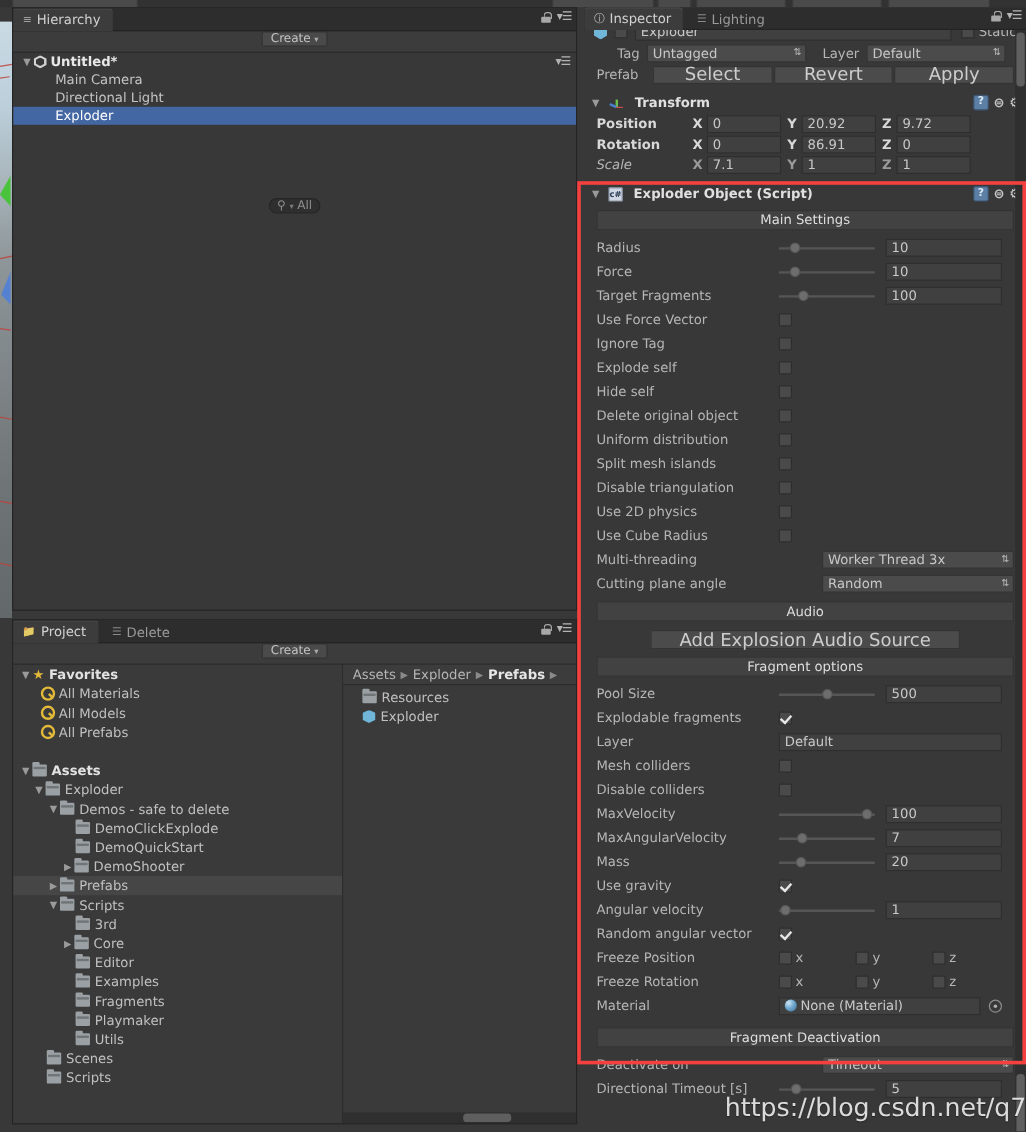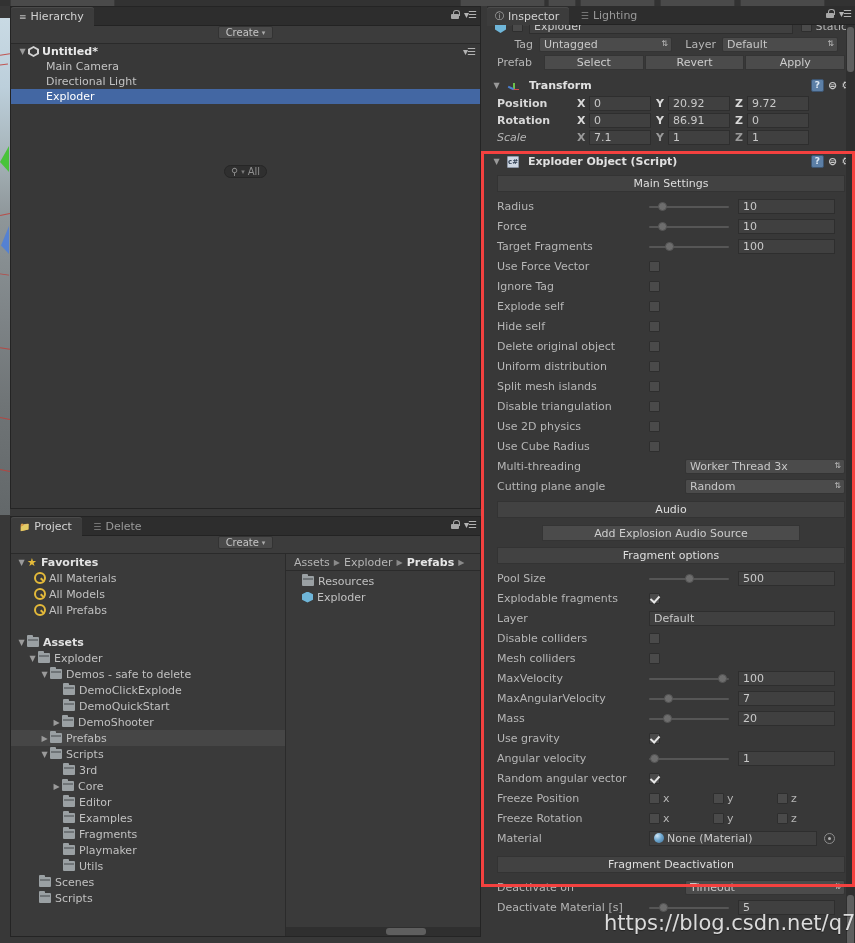--- a/index.html
+++ b/index.html
@@ -140,21 +140,21 @@
   .dropdown {
     height:15px; background:#4b4b4b; border:1px solid #343434; border-radius:2px;
     color:#c7c7c7; font-size:11px; display:flex; align-items:center;
     padding:0 4px; position:relative;margin-left:36px;
   }
   .dropdown .dd-arrow{
     position:absolute; right:3px; font-size:8px; color:#bdbdbd; line-height:1;
   }
   .btn {
     height:15px; background:#4b4b4b; border:1px solid #343434;
-    color:#cdcdcd; font-size:11px; display:flex; align-items:center;
+    color:#cdcdcd; font-size:15px; display:flex; align-items:center;
     justify-content:center;
   }
   .cbox {
     width:11px;height:11px;flex:0 0 11px;
     background:#4a4a4a;border:1px solid #2e2e2e;border-radius:1px;
     position:relative;
   }
   .cbox.on:after{
     content:"";position:absolute;left:2px;top:0px;width:4px;height:7px;
     border:solid #e6e6e6;border-width:0 2px 2px 0;transform:rotate(42deg);
@@ -716,25 +716,25 @@
           <span class="ins-label">Explodable fragments</span>
           <span class="cbox on"></span>
         </div>
 
         <div class="ins-row">
           <span class="ins-label">Layer</span>
           <span class="field" style="width:186px;">Default</span>
         </div>
 
         <div class="ins-row">
+          <span class="ins-label">Mesh colliders</span>
+          <span class="cbox"></span>
+        </div>
+        <div class="ins-row">
           <span class="ins-label">Disable colliders</span>
-          <span class="cbox"></span>
-        </div>
-        <div class="ins-row">
-          <span class="ins-label">Mesh colliders</span>
           <span class="cbox"></span>
         </div>
 
         <div class="ins-row">
           <span class="ins-label">MaxVelocity</span>
           <span class="slider">
             <span class="track"></span>
             <span class="knob" style="left:69px"></span>
           </span>
           <span class="field" style="width:97px;margin-left:9px;">100</span>
@@ -814,21 +814,21 @@
 
       <div class="insp-rowpad" style="margin-top:4px;">
         <div class="ins-row">
           <span class="ins-label">Deactivate on</span>
           <span class="dropdown" style="width:186px;">
             <span>Timeout</span>
             <span class="dd-arrow">⇅</span>
           </span>
         </div>
         <div class="ins-row">
-          <span class="ins-label">Deactivate Material [s]</span>
+          <span class="ins-label">Directional Timeout [s]</span>
           <span class="slider">
             <span class="track"></span>
             <span class="knob" style="left:10px"></span>
           </span>
           <span class="field" style="width:97px;margin-left:9px;">5</span>
         </div>
       </div>
 
     </div>
 

